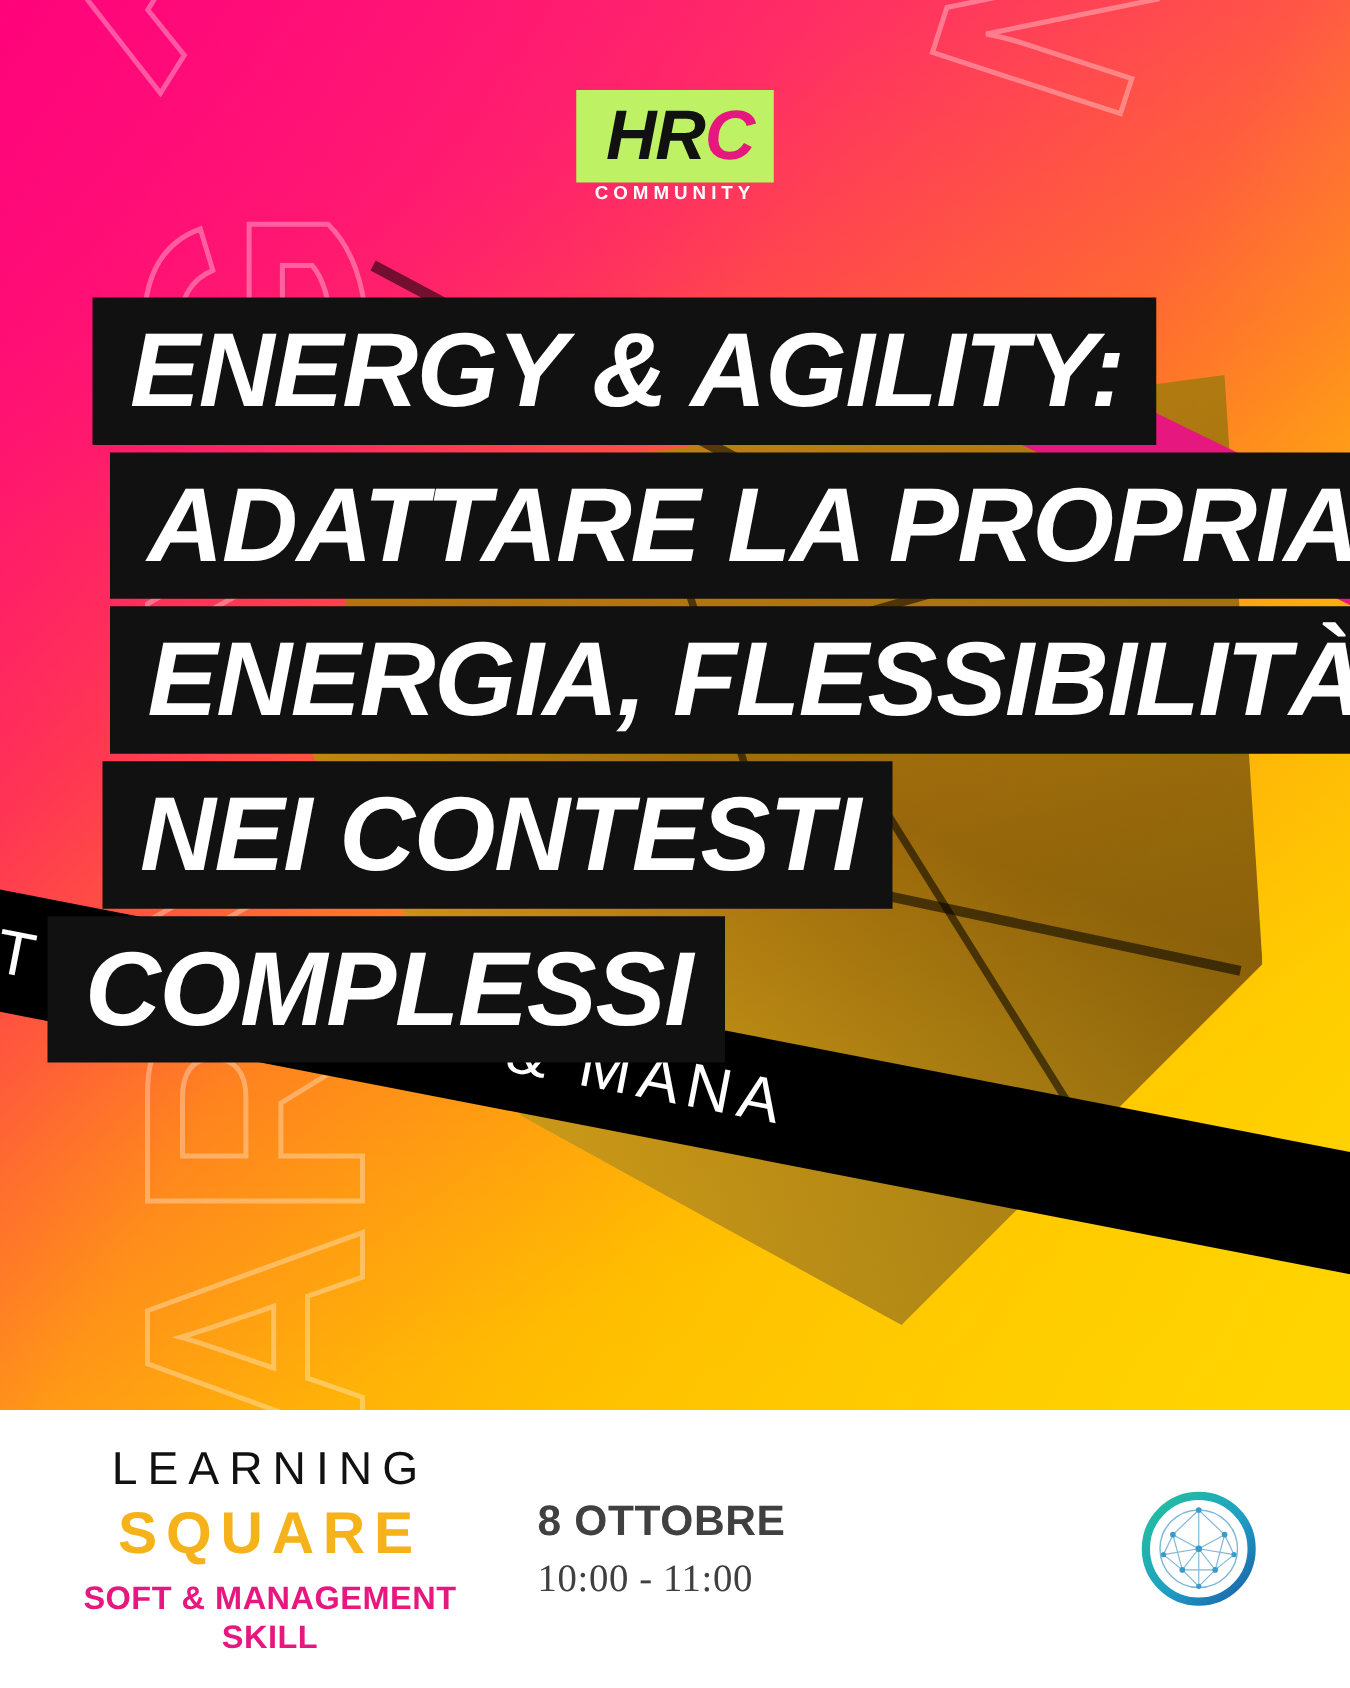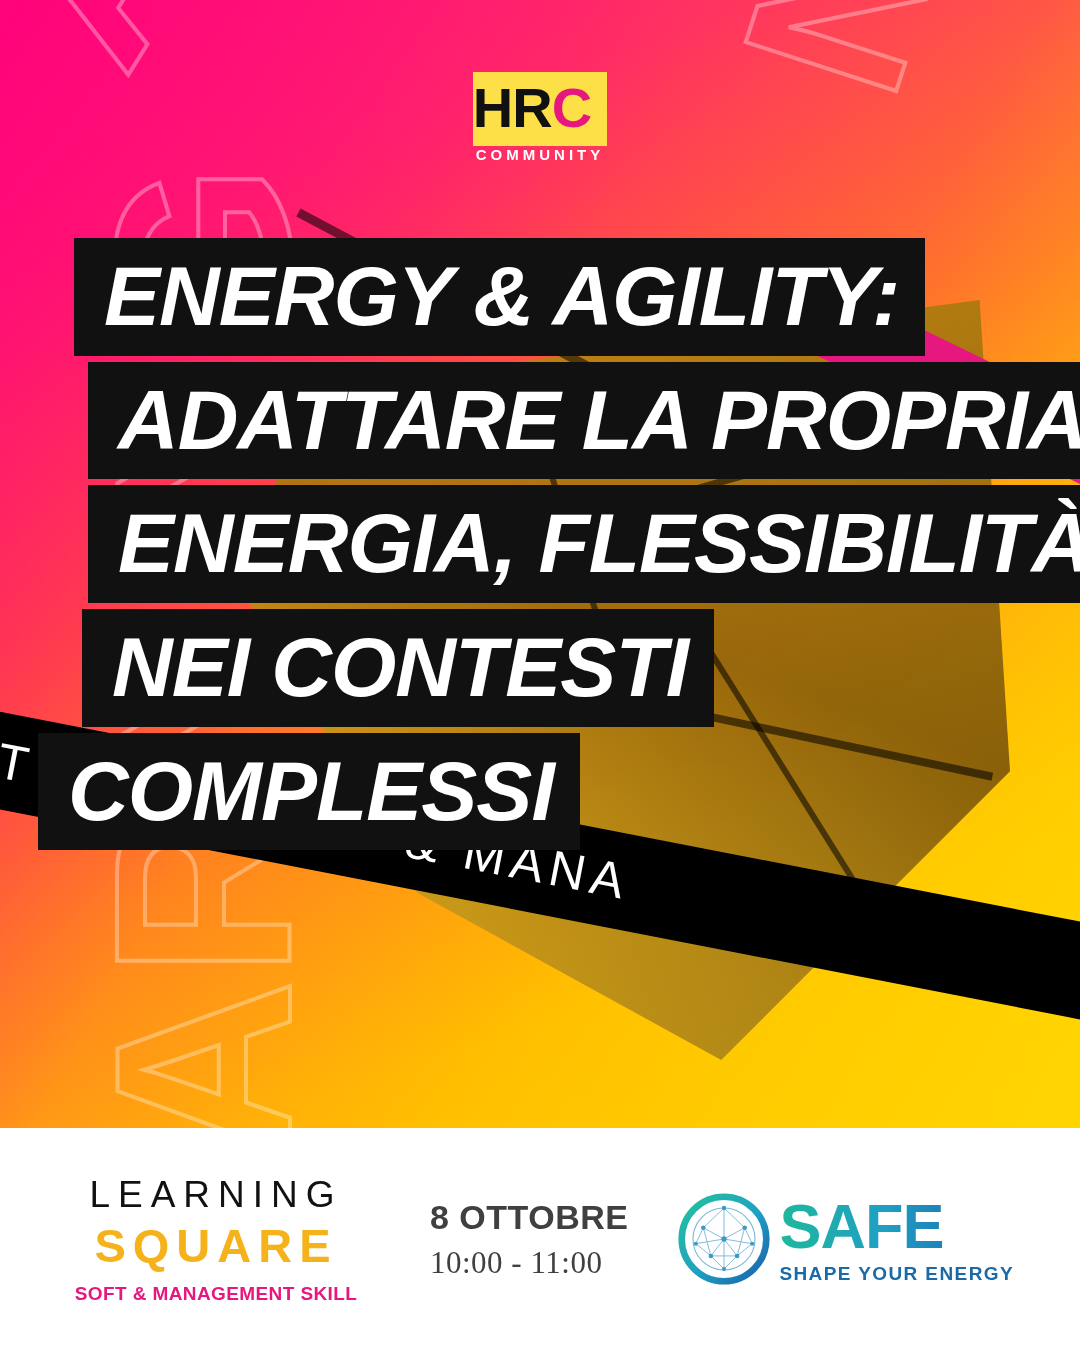--- a/index.html
+++ b/index.html
@@ -148,23 +148,24 @@
   
   .hrc-logo {
     position: absolute;
     left: 0; right: 0;
     top: 72px;
     text-align: center;
     z-index: 6;
   }
   .hrc-mark {
     display: inline-block;
-    background: #fde047;
-    padding: 8px 16px 10px 0;
+    background: #bef264;
+    padding: 8px 16px 10px 24px;
     line-height: 1;
+    font-style: italic;
   }
   .hrc-mark .t {
     font-size: 56px;
     font-weight: bold;
     letter-spacing: -1px;
     font-family: "Liberation Sans", sans-serif;
   }
   .hrc-h { color: #111111; }
   .hrc-r { color: #111111; }
   .hrc-c { color: #e6177f; }
@@ -233,21 +234,21 @@
   .ls-square {
     font-size: 47px;
     letter-spacing: 7px;
     color: #f5b21a;
     font-weight: bold;
     margin-top: 2px;
     font-family: "Liberation Sans", sans-serif;
   }
   .ls-tag {
     margin-top: 10px;
-    font-size: 19px;
+    font-size: 26px;
     letter-spacing: 0.4px;
     color: #e6177f;
     font-weight: bold;
   }
 
   .date-block {
     margin-left: 64px;
     color: #404040;
   }
   .date-day {
@@ -378,22 +379,18 @@
               <circle cx="72" cy="38" r="2.4"></circle>
               <circle cx="36" cy="68" r="2.4"></circle>
               <circle cx="64" cy="68" r="2.4"></circle>
               <circle cx="20" cy="55" r="2.2"></circle>
               <circle cx="80" cy="55" r="2.2"></circle>
               <circle cx="50" cy="82" r="2.2"></circle>
               <circle cx="50" cy="50" r="2.8"></circle>
             </g>
           </svg>
         </div>
-        <div class="safe-text">
-          <div class="safe-word">SAFE</div>
-          <div class="safe-tag">SHAPE YOUR ENERGY</div>
-        </div>
       </div>
 
     </div>
   </div>
 
 </div>
 
 </body></html>

